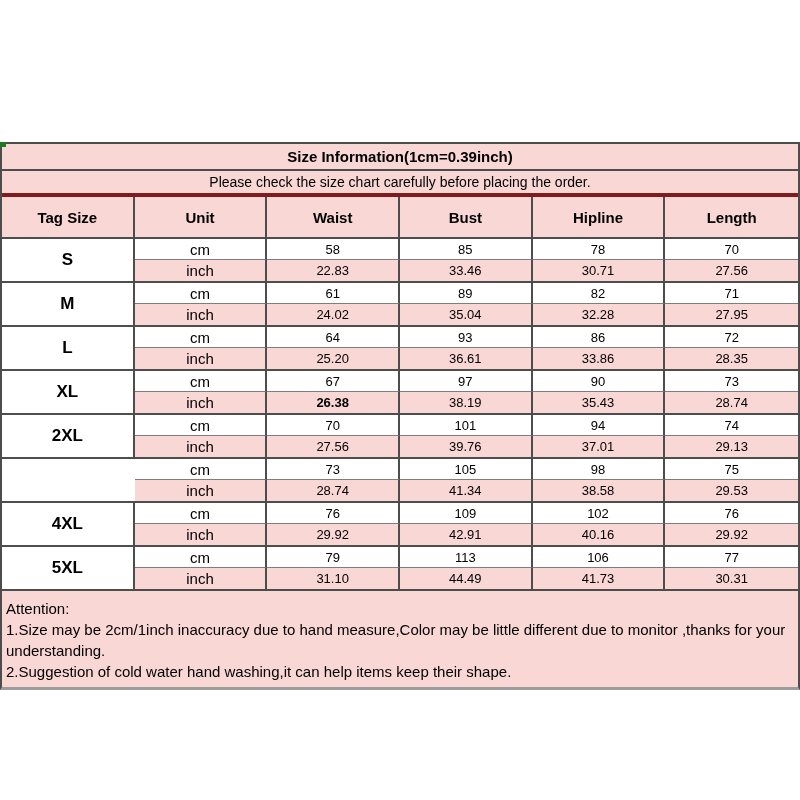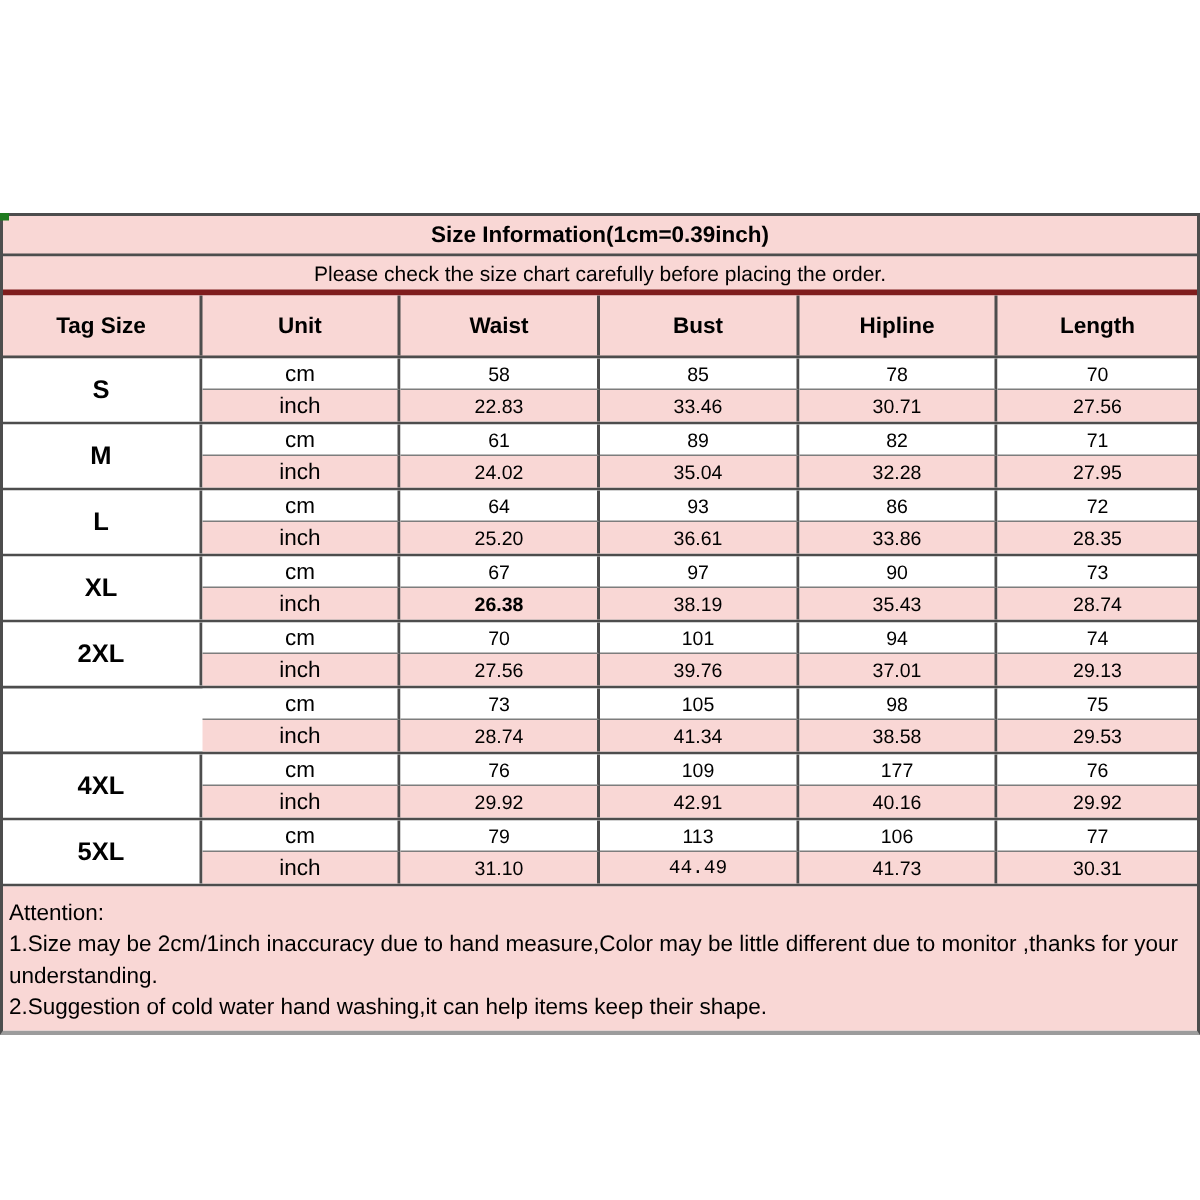--- a/index.html
+++ b/index.html
@@ -145,38 +145,38 @@
           <div class="cell r2" style="grid-column: 3;">28.74</div>
           <div class="cell r2" style="grid-column: 4;">41.34</div>
           <div class="cell r2" style="grid-column: 5;">38.58</div>
           <div class="cell r2 last" style="grid-column: 6;">29.53</div>
         </div>
         <div class="group">
           <div class="cell tag">4XL</div>
           <div class="cell unit r1" style="grid-column: 2;">cm</div>
           <div class="cell r1" style="grid-column: 3;">76</div>
           <div class="cell r1" style="grid-column: 4;">109</div>
-          <div class="cell r1" style="grid-column: 5;">177</div>
+          <div class="cell r1" style="grid-column: 5;">102</div>
           <div class="cell r1 last" style="grid-column: 6;">76</div>
           <div class="cell unit r2" style="grid-column: 2;">inch</div>
           <div class="cell r2" style="grid-column: 3;">29.92</div>
           <div class="cell r2" style="grid-column: 4;">42.91</div>
           <div class="cell r2" style="grid-column: 5;">40.16</div>
           <div class="cell r2 last" style="grid-column: 6;">29.92</div>
         </div>
         <div class="group">
           <div class="cell tag">5XL</div>
           <div class="cell unit r1" style="grid-column: 2;">cm</div>
           <div class="cell r1" style="grid-column: 3;">79</div>
           <div class="cell r1" style="grid-column: 4;">113</div>
           <div class="cell r1" style="grid-column: 5;">106</div>
           <div class="cell r1 last" style="grid-column: 6;">77</div>
           <div class="cell unit r2" style="grid-column: 2;">inch</div>
           <div class="cell r2" style="grid-column: 3;">31.10</div>
-          <div class="cell r2" style="grid-column: 4; font-family: Liberation Mono, monospace;">44.49</div>
+          <div class="cell r2" style="grid-column: 4;">44.49</div>
           <div class="cell r2" style="grid-column: 5;">41.73</div>
           <div class="cell r2 last" style="grid-column: 6;">30.31</div>
         </div>
       </div>
     <div class="attention">
       <div>Attention:</div>
       <div>1.Size may be 2cm/1inch inaccuracy due to hand measure,Color may be little different due to monitor ,thanks for your understanding.</div>
       <div>2.Suggestion of cold water hand washing,it can help items keep their shape.</div>
     </div>
   </div>

